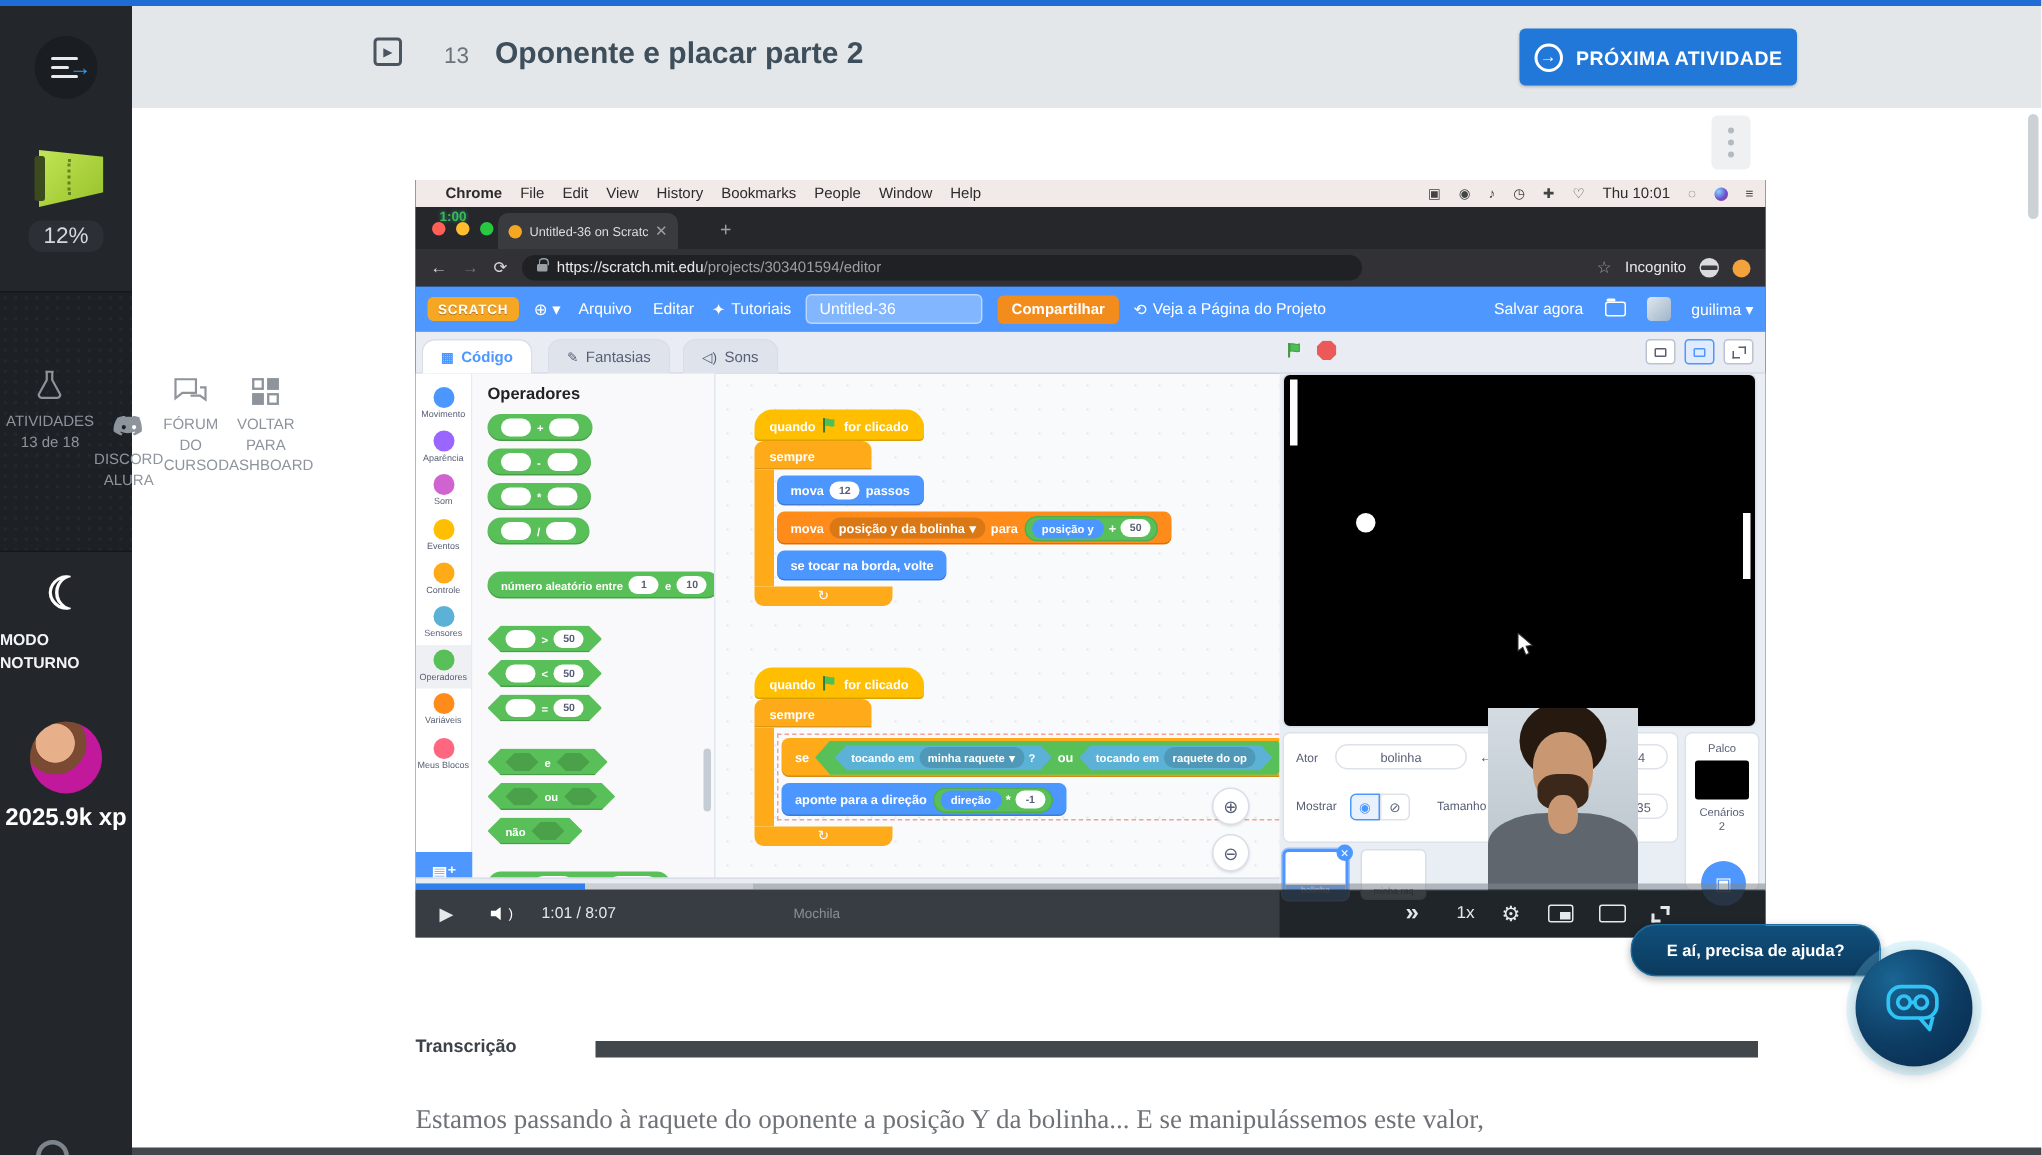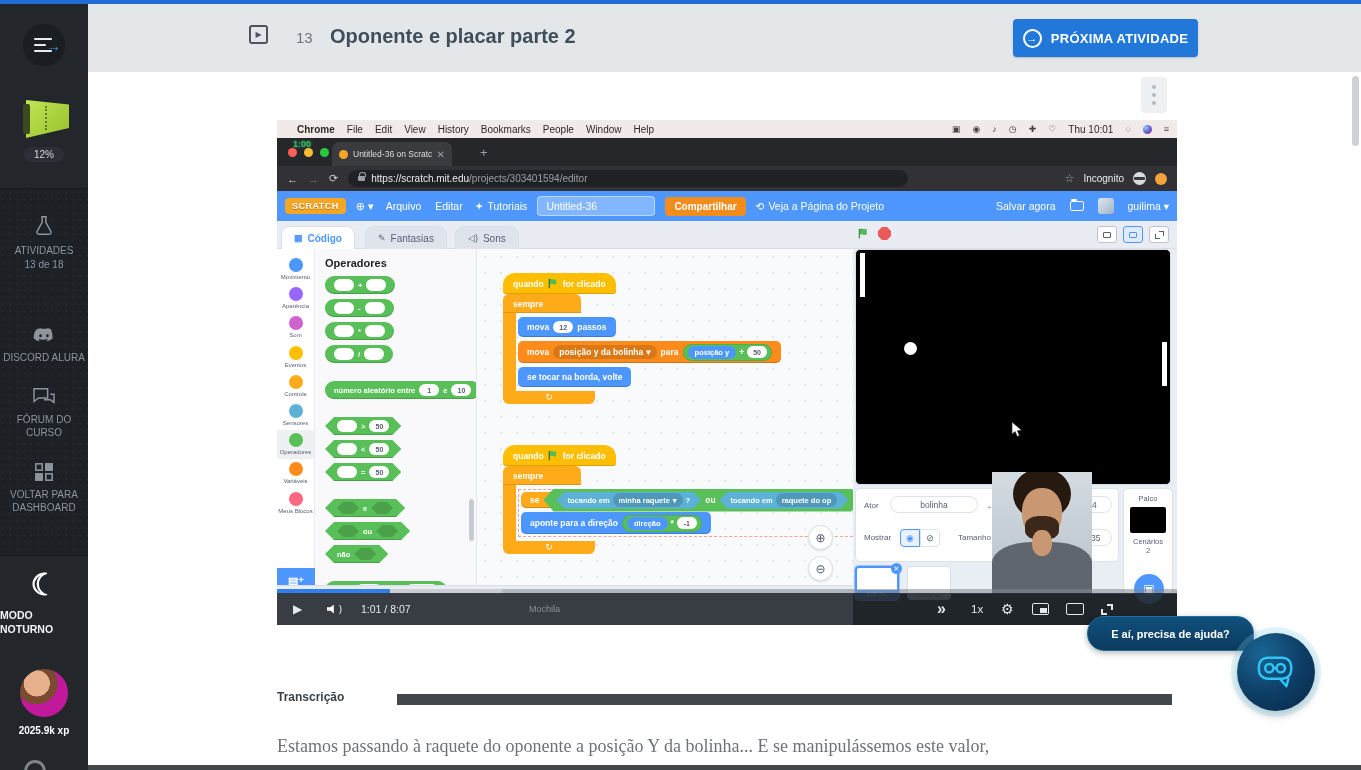--- a/index.html
+++ b/index.html
@@ -16,29 +16,29 @@
   .sb-toggle .bars { width:20px; height:14px; position:relative; }
   .sb-toggle .bars i { position:absolute; left:0; height:2px; background:#e8eaec; border-radius:1px; }
   .sb-toggle .bars i:nth-child(1){ top:0; width:18px; }
   .sb-toggle .bars i:nth-child(2){ top:6px; width:12px; }
   .sb-toggle .bars i:nth-child(3){ top:12px; width:18px; }
   .sb-toggle .arr { position:absolute; right:4px; top:14px; color:#2e9df7; font-size:15px; font-weight:bold; line-height:1; }
   .sb-logo { margin-top:34px; width:50px; height:38px; position:relative; }
   .sb-logo .card { position:absolute; inset:0; background:linear-gradient(135deg,#c6e85a,#96c229); clip-path:polygon(14% 0, 100% 12%, 100% 74%, 14% 100%); border-radius:3px; }
   .sb-logo .edge { position:absolute; left:4px; top:4px; width:7px; height:30px; background:#3d4a1e; border-radius:2px; }
   .sb-logo .dots { position:absolute; left:26px; top:6px; width:1px; height:24px; border-left:2px dotted rgba(40,60,10,.55); }
-  .sb-progress { margin-top:9px; background:#2c3036; color:#d4d8dc; border-radius:9px; font-size:10px; padding:2px 10px; }
-  .sb-mid { margin-top:26px; width:88px; background:#1d2126; border-top:1px solid #15181c; border-bottom:1px solid #15181c; display:flex; flex-direction:column; align-items:center; padding:25px 4px 40px; background-image:radial-gradient(rgba(255,255,255,.035) 1px, transparent 1px); background-size:7px 7px; }
+  .sb-progress { margin-top:9px; background:#2c3036; color:#d4d8dc; border-radius:9px; font-size:15px; padding:2px 10px; }
+  .sb-mid { margin-top:26px; width:88px; background:#1d2126; border-top:1px solid #15181c; border-bottom:1px solid #15181c; display:flex; flex-direction:row; align-items:center; padding:25px 4px 40px; background-image:radial-gradient(rgba(255,255,255,.035) 1px, transparent 1px); background-size:7px 7px; }
   .sb-item { display:flex; flex-direction:column; align-items:center; text-align:center; font-size:10px; line-height:1.35; color:#8d949c; cursor:pointer; width:84px; }
   .sb-item svg { margin-bottom:6px; }
   .sb-night { margin-top:14px; display:flex; flex-direction:column; align-items:center; color:#f2f4f6; font-size:10.5px; font-weight:bold; line-height:1.4; cursor:pointer; }
   .sb-night .moon { font-size:30px; color:#fff; line-height:1; margin-bottom:8px; }
   .sb-avatar { margin-top:32px; width:48px; height:48px; border-radius:50%; cursor:pointer;
     background:radial-gradient(circle at 35% 30%, #e7b08a 0 28%, #7a4a33 29% 45%, #c2189b 46% 75%, #8a1090 100%); }
-  .sb-xp { margin-top:8px; color:#fff; font-weight:bold; font-size:10px; }
+  .sb-xp { margin-top:8px; color:#fff; font-weight:bold; font-size:16px; }
   .sb-peek { position:absolute; bottom:-12px; left:24px; width:22px; height:22px; border-radius:50%; border:3px solid #7d848c; }
 
   
   .header { left:88px; top:4px; width:1273px; height:68px; background:#e4e7ea; }
   .h-play { left:249px; top:25px; width:19px; height:19px; border:2px solid #4a5560; border-radius:3px; display:flex; align-items:center; justify-content:center; color:#4a5560; font-size:8px; }
   .h-num { left:296px; top:29px; font-size:15px; color:#6a737c; }
   .h-title { left:330px; top:25px; font-size:20px; font-weight:bold; color:#3e4e5a; }
   .h-next { left:1013px; top:19px; width:185px; height:38px; background:#2178d8; border:none; border-radius:4px; color:#fff; font-weight:bold; font-size:13px; letter-spacing:.3px; display:flex; align-items:center; justify-content:center; gap:9px; cursor:pointer; font-family:"Liberation Sans",sans-serif; box-shadow:0 1px 2px rgba(0,0,0,.2); }
   .h-next .circ { width:19px; height:19px; border:2px solid #fff; border-radius:50%; display:flex; align-items:center; justify-content:center; font-size:11px; font-weight:bold; }
   .kebab { left:1141px; top:77px; width:26px; height:36px; background:#eef0f2; border-radius:4px; display:flex; flex-direction:column; align-items:center; justify-content:center; gap:4px; cursor:pointer; }
@@ -558,21 +558,21 @@
           <span>quando</span>
           <svg class="flagico" viewBox="0 0 16 16">
               <path d="M2 1v14" stroke="#2e7d32" stroke-width="2"></path>
               <path d="M3 2c3-1.6 5 1.6 9 0v7c-4 1.6-6-1.6-9 0z" fill="#4cbf56"></path>
             </svg>
           <span>for clicado</span>
         </span>
         <span class="c-top">sempre</span>
         <div class="c-mid">
           <div class="dashed-wrap">
-            <span class="sblk b-control" style="height:16px">
+            <span class="sblk b-control" style="height:26px">
               <span>se</span>
               <span class="greenhex">
                 <span class="cyanhex">
                     <span>tocando em</span>
                     <span class="drop">
                       <span>minha raquete</span>
                       <span>▾</span>
                     </span>
                     <span>?</span>
                   </span>

